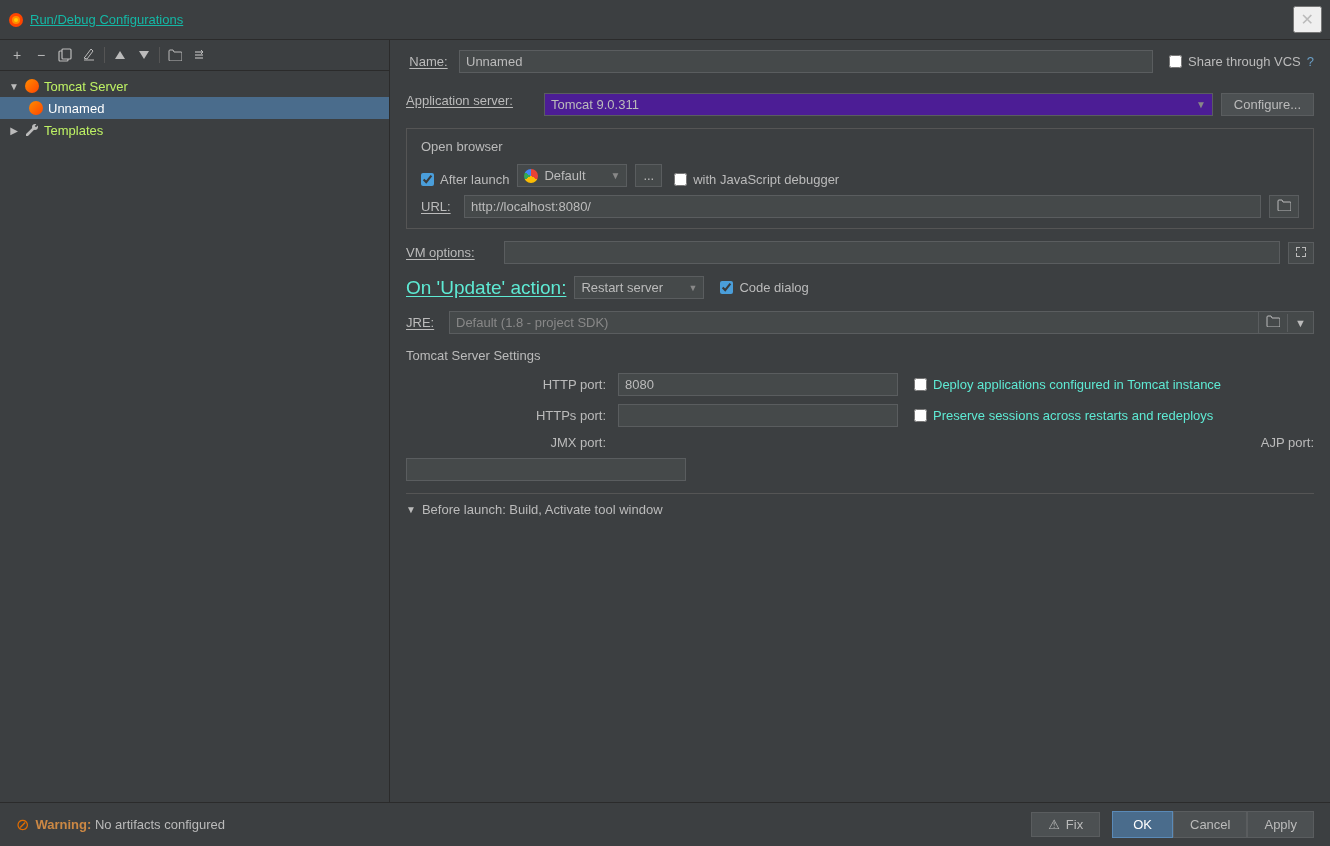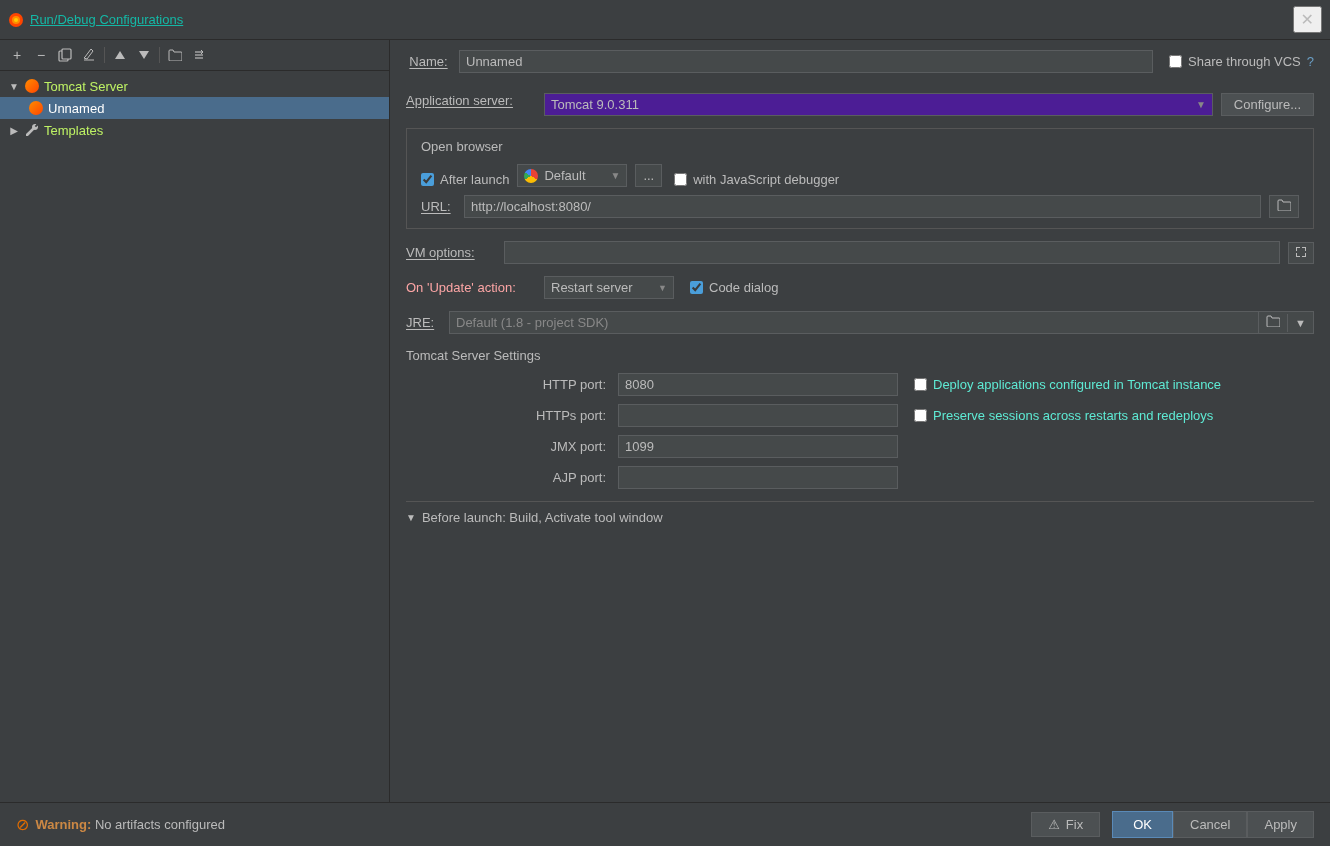--- a/index.html
+++ b/index.html
@@ -381,23 +381,24 @@
       font-size: 11px;
     }
 
     .update-row {
       display: flex;
       align-items: center;
       gap: 8px;
       margin-bottom: 12px;
     }
     .update-label {
-      color: #fca5a5;
-      font-size: 13px;
+      color: #5eead4;
+      font-size: 19px;
       min-width: 130px;
+      text-decoration: underline;
       text-underline-offset: 2px;
     }
     .update-select {
       background: #45494a;
       border: 1px solid #5a5d5f;
       color: #bbbbbb;
       padding: 3px 6px;
       font-size: 13px;
       display: flex;
       align-items: center;
@@ -810,21 +811,20 @@
           </div>
 
           <span class="port-label">HTTPs port:</span>
           <input class="port-input" type="text" value="" style="">
           <div class="deploy-option">
             <input type="checkbox" class="checkbox-input" style="">
             <span class="deploy-text">Preserve sessions across restarts and redeploys</span>
           </div>
 
           <span class="port-label">JMX port:</span>
-          <input class="port-input" type="text" value="1099" style="">
           <span></span>
 
           <span class="port-label">AJP port:</span>
           <input class="port-input" type="text" value="" style="">
           <span></span>
         </div>
       </div>
 
       <div class="before-launch">
         <div class="before-launch-header">

